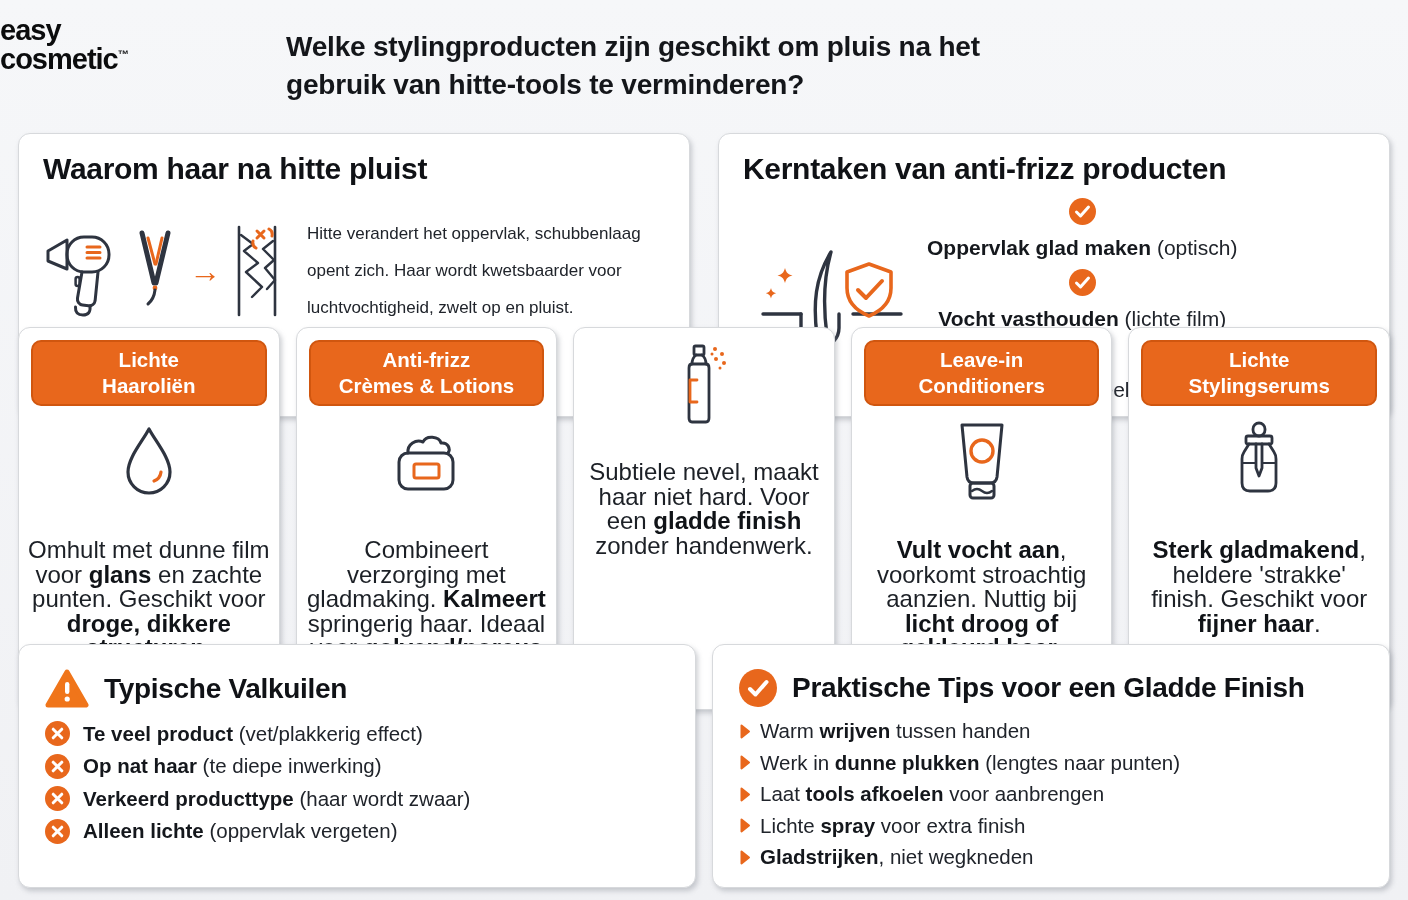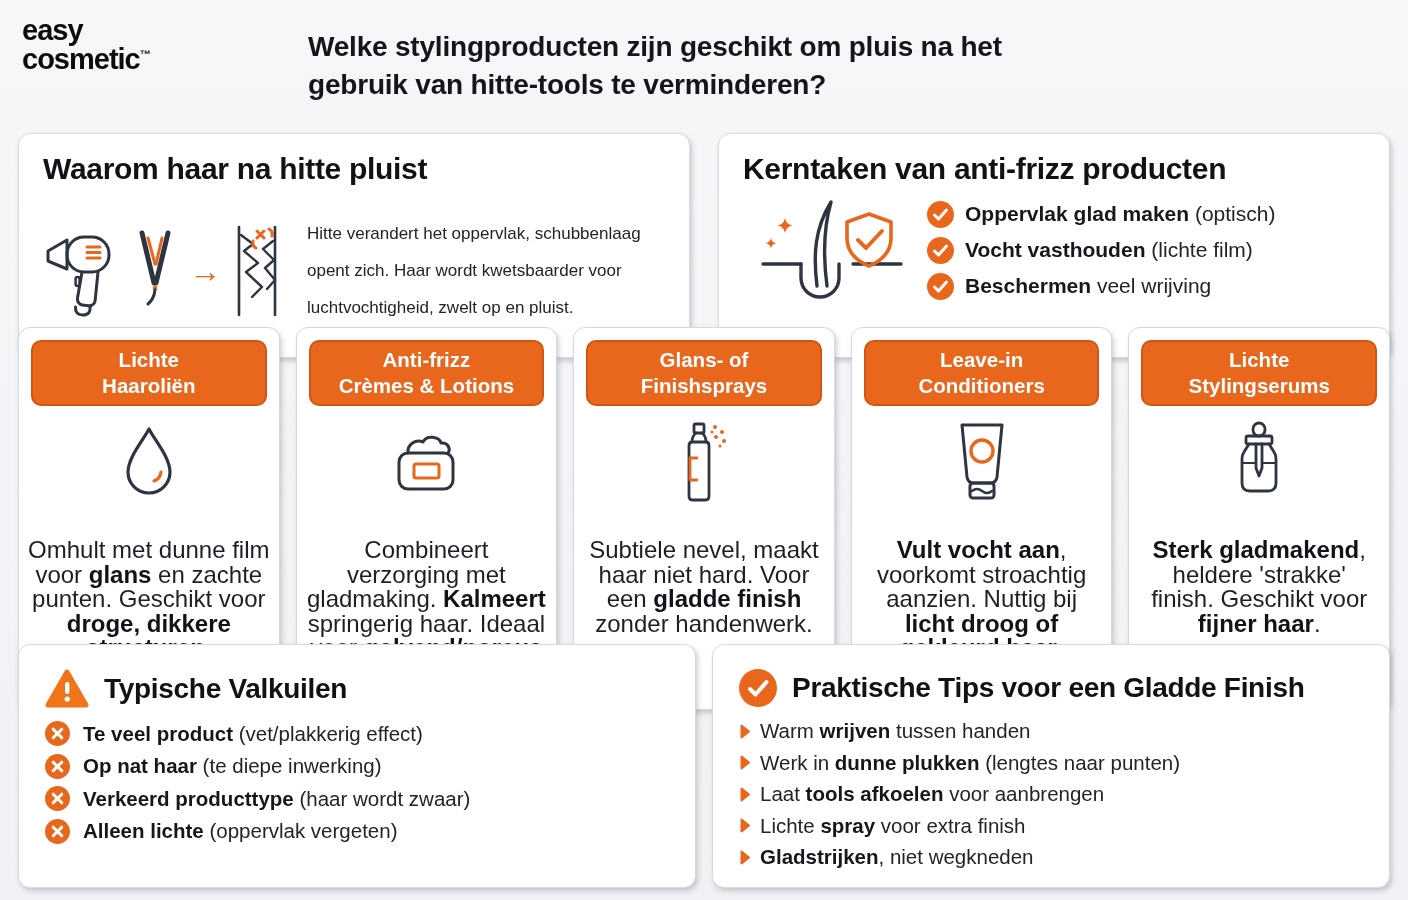--- a/index.html
+++ b/index.html
@@ -1,37 +1,37 @@
 <!DOCTYPE html>
 <html><head>
 <meta charset="utf-8">
 <style>
   html,body{margin:0;padding:0;}
   body{font-family:"Liberation Sans","DejaVu Sans",sans-serif;}
   .canvas{width:1408px;height:900px;position:relative;overflow:hidden;
     background:linear-gradient(180deg,#f6f7f9 0%,#f0f1f4 100%);}
   
-  .top{display:flex;align-items:flex-start;padding:12px 18px 0 22px;height:133px;box-sizing:border-box;}
+  .top{display:flex;align-items:flex-start;padding:12px 18px 0 0;height:133px;box-sizing:border-box;}
   .logo{width:286px;color:#0b0c0d;font-weight:800;font-size:29px;line-height:24px;letter-spacing:-1px;padding-top:6px;}
   .logo .tm{font-size:11px;vertical-align:super;letter-spacing:0;}
   .main-title{margin:16px 0 0;font-size:28px;line-height:38px;font-weight:800;color:#14161a;letter-spacing:-0.2px;}
   
   .card{background:#fff;border:1.5px solid #d7d9dc;border-radius:12px;
     box-shadow:2px 3px 5px rgba(130,135,145,.40);box-sizing:border-box;}
   .grid2{display:grid;grid-template-columns:1fr 1fr;gap:28px;margin:0 18px;height:172px;}
   .grid5{display:grid;grid-template-columns:repeat(5,1fr);gap:16px;margin:22px 18px 0;height:297px;}
   .grid2b{display:grid;grid-template-columns:1fr 1fr;gap:16px;margin:20px 18px 0;height:218px;}
   .row1-card{padding:14px 24px;}
   .row1-card h2{margin:4px 0 12px;font-size:30px;font-weight:800;color:#101216;letter-spacing:-0.3px;}
   .row1-body{display:flex;align-items:center;gap:20px;}
   .why-icons{display:flex;align-items:center;gap:8px;flex:0 0 auto;}
   .why-text{font-size:17px;line-height:37px;color:#20242b;max-width:440px;}
   .arrow-glyph{color:#E8671C;font-size:32px;font-weight:700;line-height:1;}
   .task-list{display:flex;flex-direction:column;gap:9px;}
-  .task-item{display:flex;align-items:center;gap:11px;font-size:21px;color:#20242b;}
+  .task-item{display:flex;align-items:center;gap:11px;font-size:21px;color:#20242b;flex-direction:column;}
   .task-item b{color:#15181d;}
   
   .pcard{display:flex;flex-direction:column;align-items:stretch;}
   .pill{margin:12px 12px 0;background:#E8671C;border:2px solid #d0560f;border-radius:10px;
     color:#fff;font-weight:700;font-size:20.5px;line-height:26px;text-align:center;padding:5px 2px;}
   .picon{height:102px;display:flex;align-items:center;justify-content:center;margin-top:6px;}
   .ptext{text-align:center;font-size:24px;line-height:24.5px;color:#1c2026;padding:0 9px;}
   .ptext b{color:#101317;}
   
   .bcard{padding:18px 26px;}
@@ -169,21 +169,20 @@
         <svg width="90" height="80" viewBox="0 0 90 80">
           <path class="stroke-d" stroke-width="3" d="M27 30 c-1 -9 8 -14 15 -11 c3 -7 16 -6 18 1 c7 -1 10 6 7 10"></path>
           <rect class="stroke-d" stroke-width="3" x="18" y="30" width="54" height="36" rx="9"></rect>
           <rect class="stroke-o" stroke-width="3" x="33" y="41" width="25" height="14" rx="2"></rect>
         </svg>
       </div>
       <p class="ptext"><span>Combineert verzorging met gladmaking. </span><b>Kalmeert</b><span> springerig haar. Ideaal voor </span><b>golvend/poreus haar.</b></p>
     </div>
 
     <div class="card pcard">
-      <div class="pill"><span>Glans- of</span><br><span>Finishsprays</span></div>
       <div class="picon">
         <svg width="72" height="86" viewBox="0 0 72 86">
           <rect class="stroke-d" stroke-width="2.8" x="26" y="4" width="10" height="9" rx="1.5"></rect>
           <path class="stroke-d" stroke-width="2.8" d="M24 22 q0 -6 4 -9 M38 22 q0 -6 -4 -9"></path>
           <path class="stroke-d" stroke-width="2.8" d="M24 22 h14 q3 0 3 4 v50 q0 4 -3 4 h-14 q-3 0 -3 -4 v-50 q0 -4 3 -4 Z"></path>
           <path class="stroke-o" stroke-width="2.8" d="M29 38 h-7 v22 h7"></path>
           <g fill="#E8671C">
             <circle cx="47" cy="7" r="2"></circle>
               <circle cx="54" cy="12" r="2"></circle>
               <circle cx="48" cy="17" r="2"></circle>

